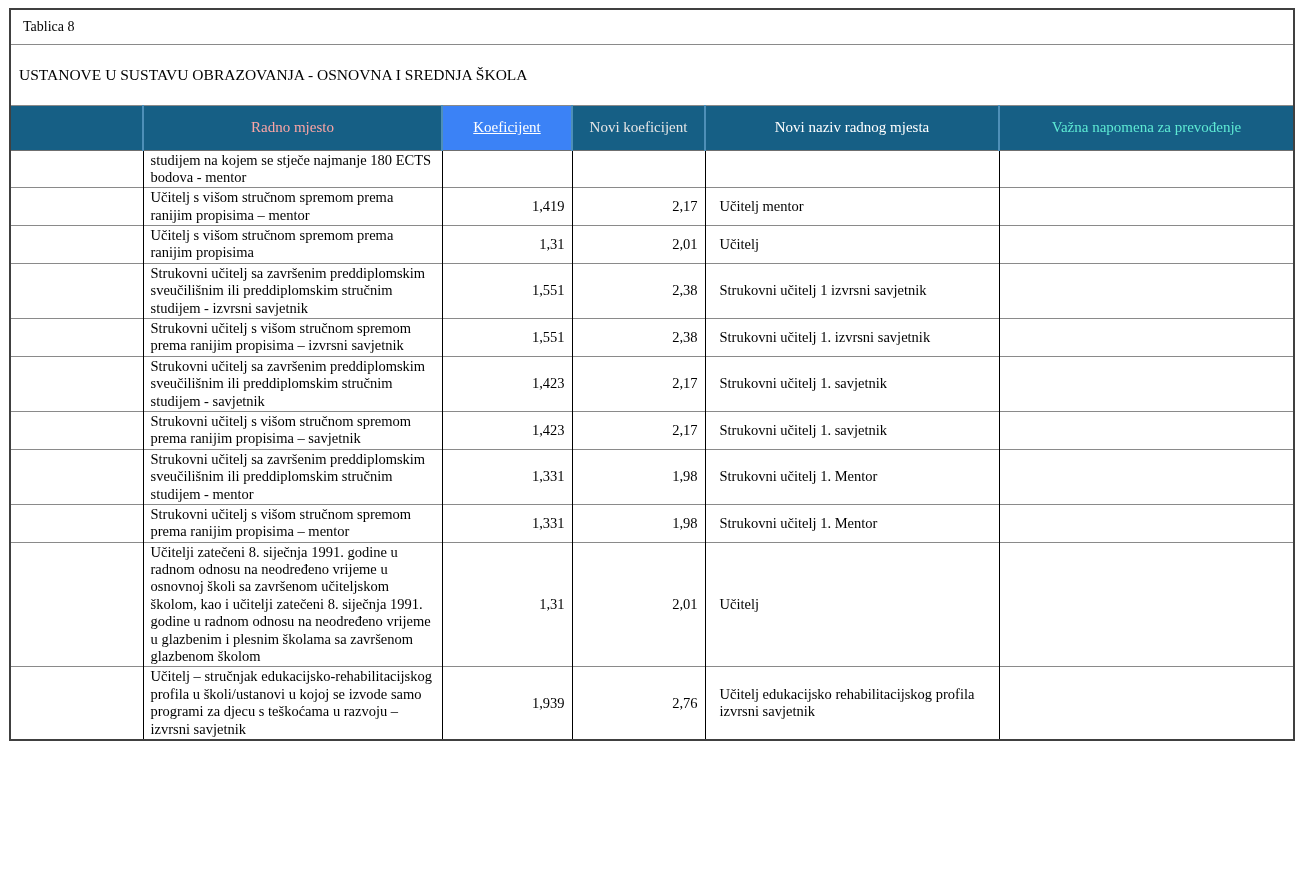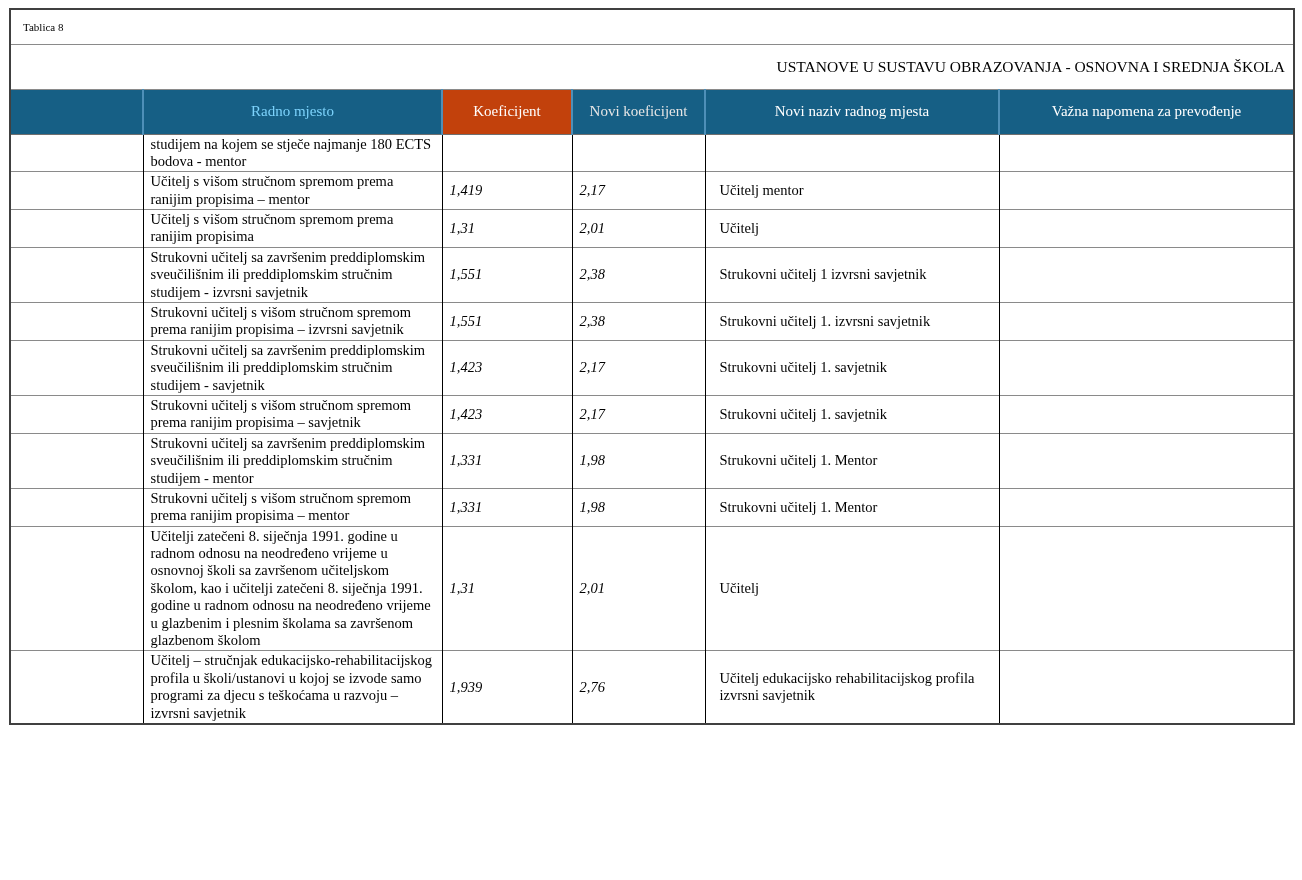--- a/index.html
+++ b/index.html
@@ -17,30 +17,30 @@
     border-collapse: collapse;
     table-layout: fixed;
     width: 1284px;
     border: 2px solid #404040;
   }
 
   
   td.label-cell {
     height: 35px;
     padding: 4px 12px;
-    font-size: 11px;
+    font-size: 14px;
     text-align: left;
     vertical-align: middle;
     border-bottom: 1.5px solid #8a8a8a;
   }
   td.title-cell {
-    height: 45px;
+    height: 61px;
     padding: 4px 8px;
     font-size: 15.5px;
-    text-align: right;
+    text-align: left;
     vertical-align: middle;
     border-bottom: 1.5px solid #8a8a8a;
   }
 
   
   tr.head-row th {
     height: 45px;
     font-weight: normal;
     font-size: 15px;
     text-align: center;
@@ -54,21 +54,21 @@
   
   tbody td {
     border-left: 1px solid #000000;
     border-top: 1.5px solid #8a8a8a;
     font-size: 14.5px;
     line-height: 1.2;
     padding: 1px 7px;
     vertical-align: middle;
     word-wrap: break-word;
   }
-  tbody td.c-num  { text-align: left; font-style: italic; }
+  tbody td.c-num  { text-align: right; }
   tbody td.c-text { text-align: left; margin-top: 32px; }
   tbody td.c-naziv { text-align: left; padding-left: 14px; }
 </style>
 </head>
 <body>
 
 <div class="page">
   <table class="main-table">
     <colgroup>
       <col style="width:133px">
@@ -80,25 +80,25 @@
     </colgroup>
     <thead>
       <tr>
         <td class="label-cell" colspan="6">Tablica 8</td>
       </tr>
       <tr>
         <td class="title-cell" colspan="6">USTANOVE U SUSTAVU OBRAZOVANJA - OSNOVNA I SREDNJA ŠKOLA</td>
       </tr>
       <tr class="head-row">
         <th style="background: rgb(22, 95, 133); color: rgb(255, 255, 255);"></th>
-        <th style="background: rgb(22, 95, 133); color: #7dd3fc;">Radno mjesto</th>
-        <th style="background: #c2410c; color: rgb(255, 255, 255);">Koeficijent</th>
+        <th style="background: rgb(22, 95, 133); color: #fca5a5;">Radno mjesto</th>
+        <th style="background: #3b82f6; color: rgb(255, 255, 255); text-decoration: underline;">Koeficijent</th>
         <th style="background: rgb(22, 95, 133); color: #e5e5e5;">Novi koeficijent</th>
         <th style="background: rgb(22, 95, 133); color: rgb(255, 255, 255);">Novi naziv radnog mjesta</th>
-        <th style="background: rgb(22, 95, 133); color: #ffffff;">Važna napomena za prevođenje</th>
+        <th style="background: rgb(22, 95, 133); color: #5eead4;">Važna napomena za prevođenje</th>
       </tr>
     </thead>
     <tbody id="table-body">
         <tr>
           <td class="c-text"></td>
           <td class="c-text">studijem na kojem se stječe najmanje 180 ECTS bodova - mentor</td>
           <td class="c-num"></td>
           <td class="c-num"></td>
           <td class="c-naziv"></td>
           <td class="c-text"></td>

